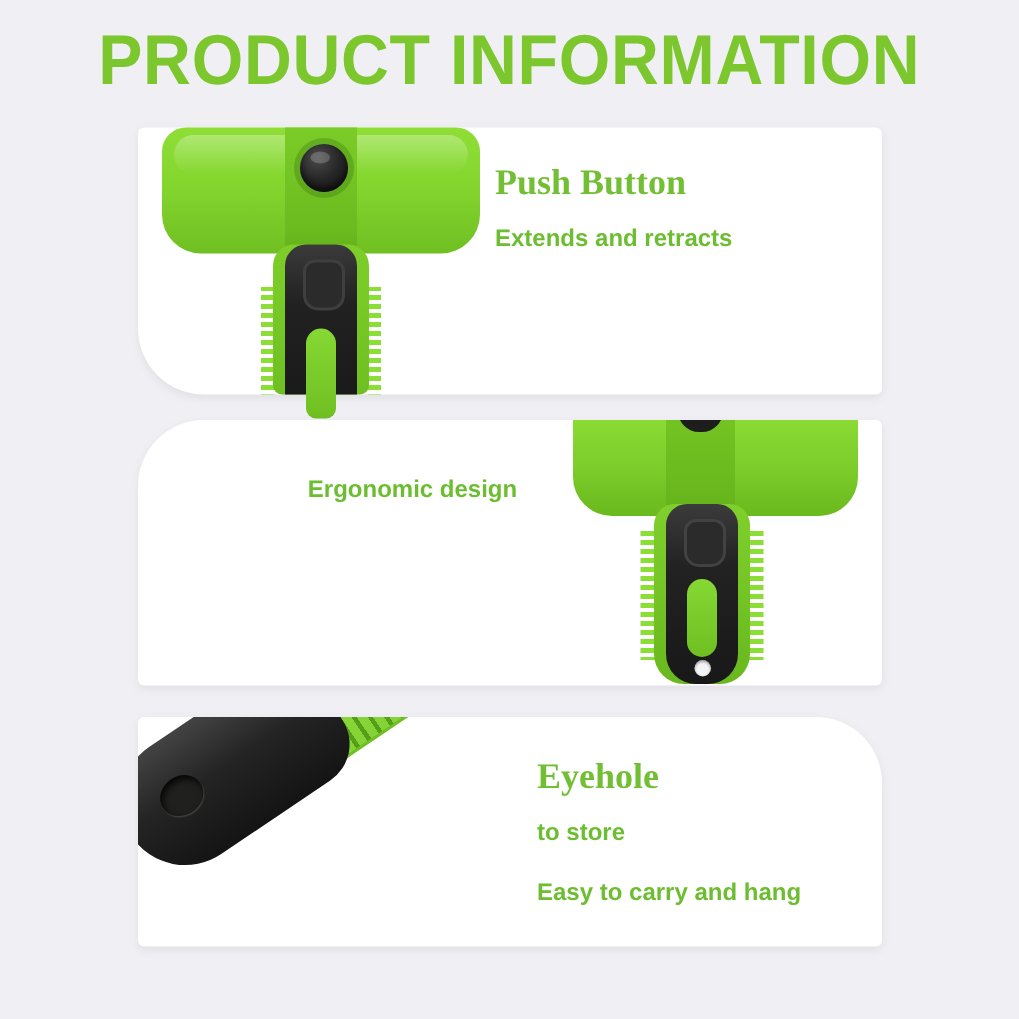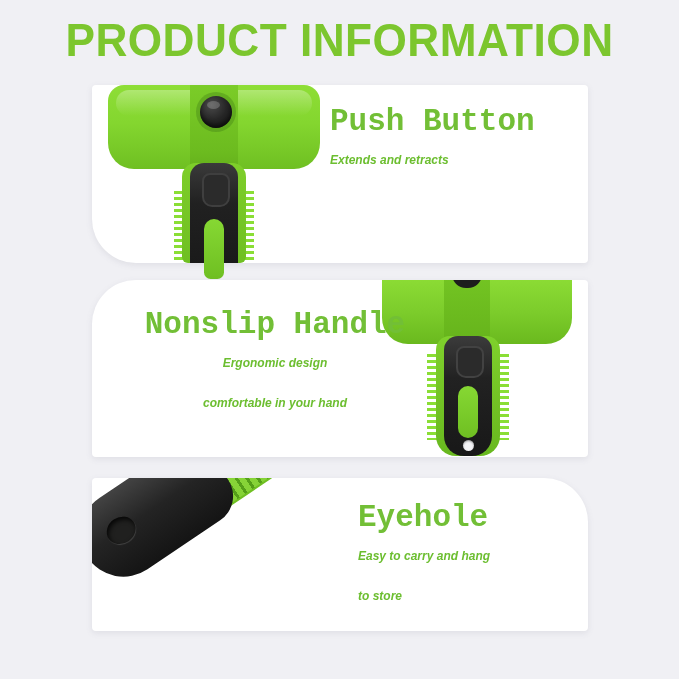--- a/index.html
+++ b/index.html
@@ -52,35 +52,34 @@
   }
   #card-3 {
     left: 92px;  top: 478px;
     width: 496px; height: 153px;
     border-radius: 4px 44px 4px 4px;
   }
 
   
   .txt-block { position: absolute; }
   .heading {
-    font-family: Liberation Mono, monospace;
+    font-family: Liberation Serif, serif;
     font-weight: bold;
-    font-size: 31px;
+    font-size: 24px;
     line-height: 36px;
     color: #72bf36;
     white-space: nowrap;
   }
   .body-line {
     font-family: "Liberation Sans", sans-serif;
     font-weight: bold;
-    font-size: 12px;
+    font-size: 16px;
     line-height: 40px;
     color: #6cbe30;
     white-space: nowrap;
-    font-style: italic;
   }
 
   #text-1 { left: 330px; top: 104px; }
   #text-2 { left: 130px; top: 307px; text-align: center; width: 290px; }
   #text-3 { left: 358px; top: 500px; }
   #text-2 .heading { text-align: center; }
   #text-2 .body-line { text-align: center; }
 
   
   .art { position: absolute; }
@@ -327,34 +326,32 @@
       <div class="p2-h-green"></div>
       <div class="p2-h-black"></div>
       <div class="p2-tab"></div>
       <div class="p2-oval"></div>
       <div class="p2-eye"></div>
     </div>
   </div>
 </div>
 
 <div class="txt-block" id="text-2">
-  <div class="heading">Nonslip Handle</div>
   <div class="body-line">Ergonomic design</div>
-  <div class="body-line">comfortable in your hand</div>
 </div>
 
 <div class="card" id="card-3">
   <div class="art" id="art-3" style="left:0;top:0;">
     <div class="p3-rot">
       <div class="p3-green"></div>
       <div class="p3-ridges"></div>
 
       <div class="p3-black"></div>
       <div class="p3-eyehole"></div>
     </div>
   </div>
 </div>
 
 <div class="txt-block" id="text-3">
   <div class="heading">Eyehole</div>
+  <div class="body-line">to store</div>
   <div class="body-line">Easy to carry and hang</div>
-  <div class="body-line">to store</div>
 </div>
 
 </body></html>

